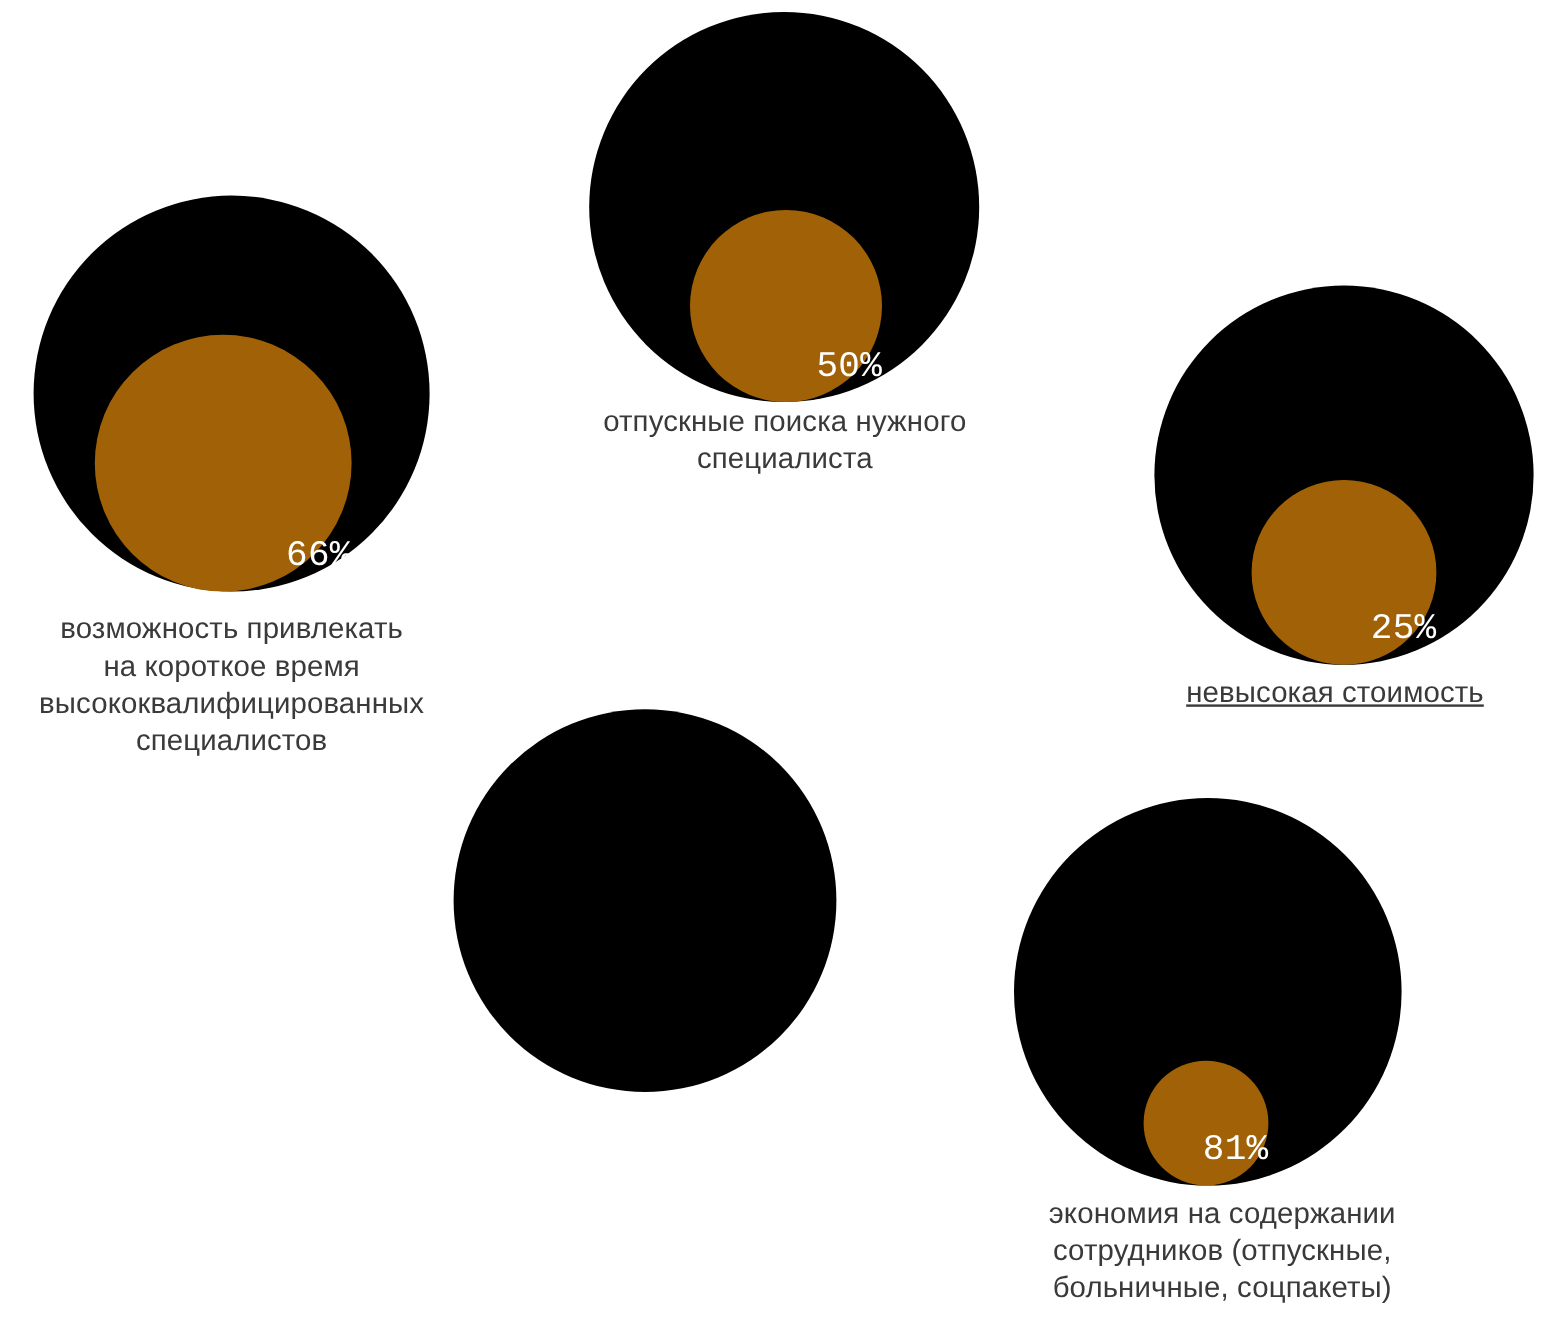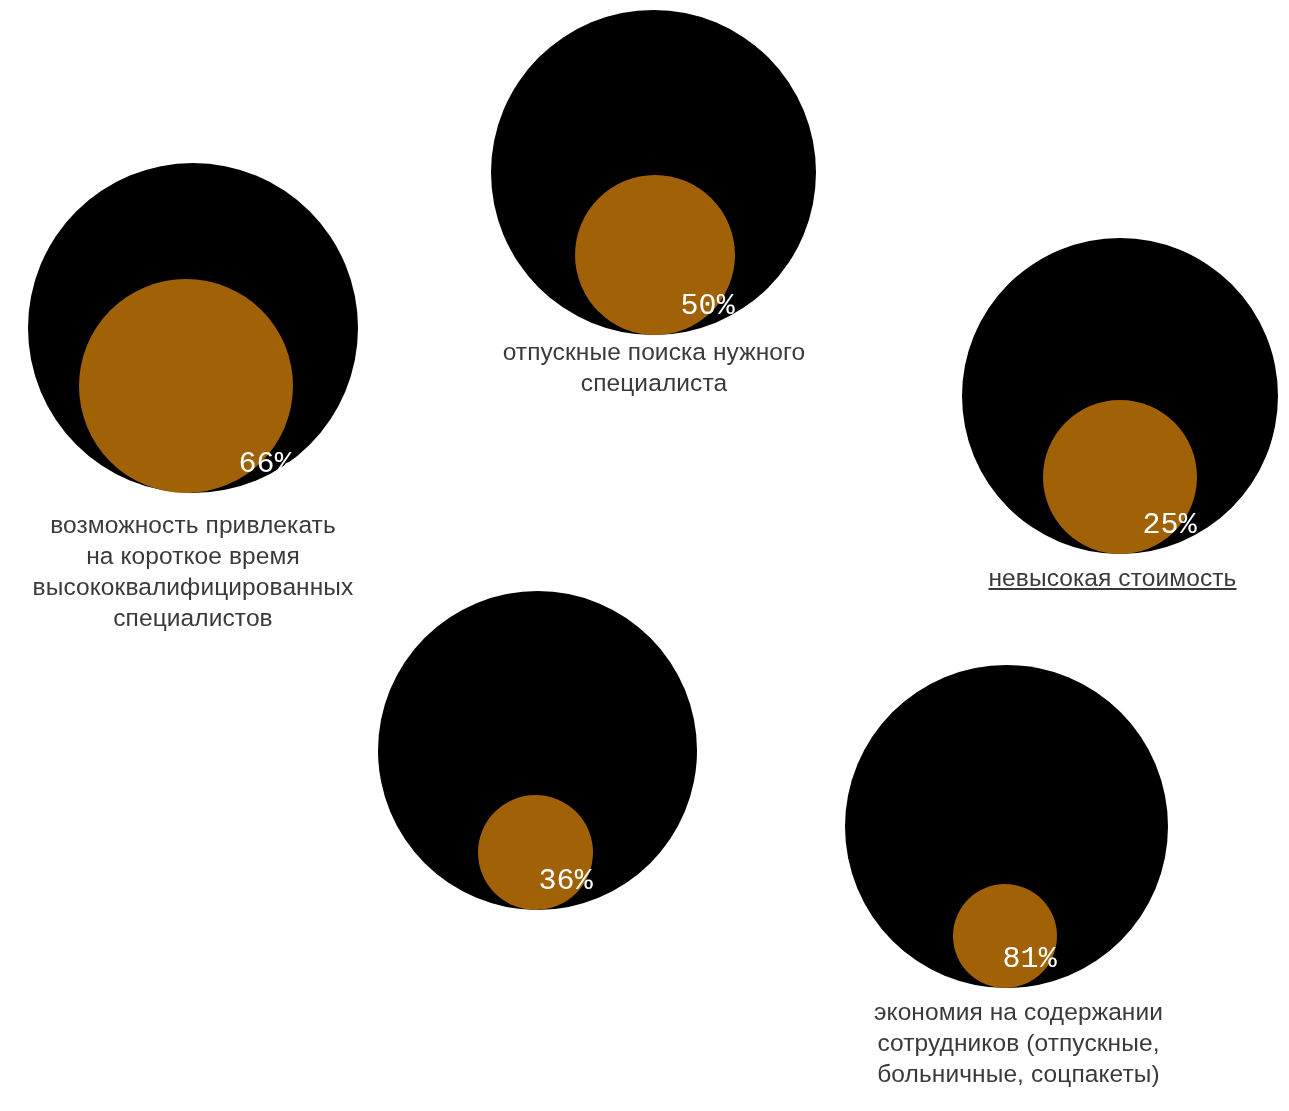--- a/index.html
+++ b/index.html
@@ -85,23 +85,20 @@
   <div class="bubble-group" style="left:940px; top:230px; width:349px; height:370px;">
     <div class="outer-circle" style="left:22px; top:8px; width:316px; height:316px;"></div>
     <div class="inner-circle" style="left:103px; top:170px; width:154px; height:154px;">
       <span class="value-label">25%</span>
     </div>
     <div class="category-label" style="left:0px; top:332px; width:345px;text-decoration:underline;">невысокая стоимость</div>
   </div>
 
   <div class="bubble-group" style="left:360px; top:580px; width:350px; height:450px;">
     <div class="outer-circle" style="left:18px; top:11px; width:319px; height:319px;"></div>
-    <div class="inner-circle" style="left:118px; top:215px; width:115px; height:115px;">
-      <span class="value-label">36%</span>
-    </div>
   </div>
 
   <div class="bubble-group" style="left:830px; top:655px; width:380px; height:456px;">
     <div class="outer-circle" style="left:15px; top:10px; width:323px; height:323px;"></div>
     <div class="inner-circle" style="left:123px; top:229px; width:104px; height:104px;">
       <span class="value-label">81%</span>
     </div>
     <div class="category-label" style="left:0px; top:341px; width:377px;">экономия на содержании
 сотрудников (отпускные,
 больничные, соцпакеты)</div>

